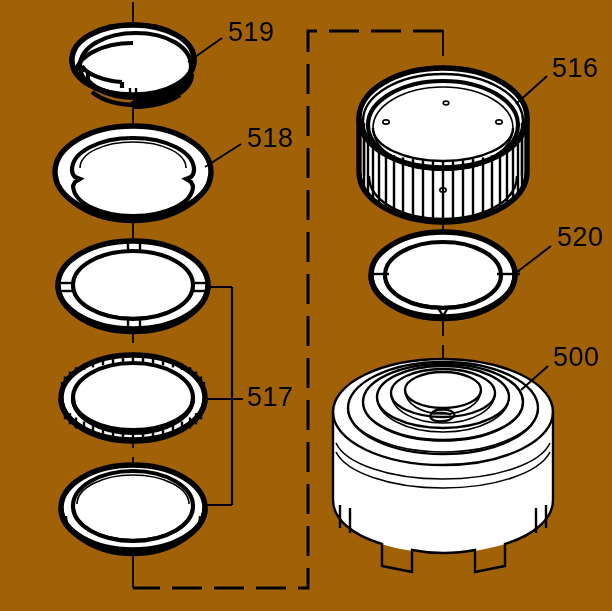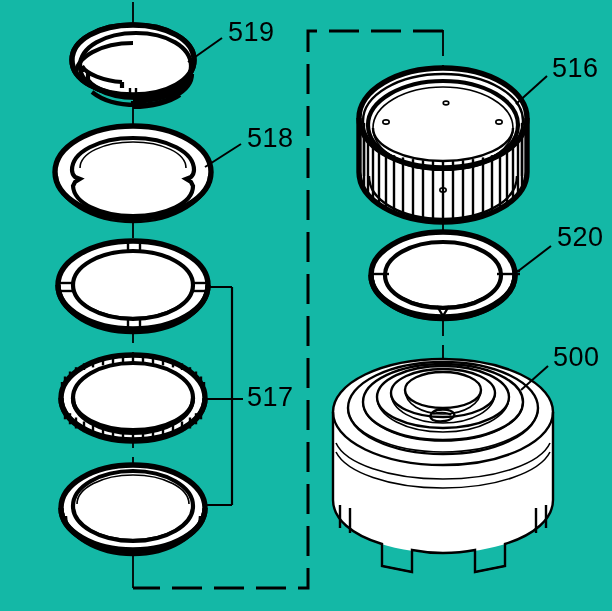--- a/index.html
+++ b/index.html
@@ -7,21 +7,21 @@
     padding: 0;
     background: #ffffff;
   }
   body {
     font-family: "Liberation Sans", sans-serif;
   }
   #figure-root {
     position: relative;
     width: 612px;
     height: 611px;
-    background: #14b8a6;
+    background: #a16207;
     overflow: hidden;
   }
   #figure-svg {
     position: absolute;
     left: 0;
     top: 0;
     width: 612px;
     height: 611px;
     display: block;
   }

